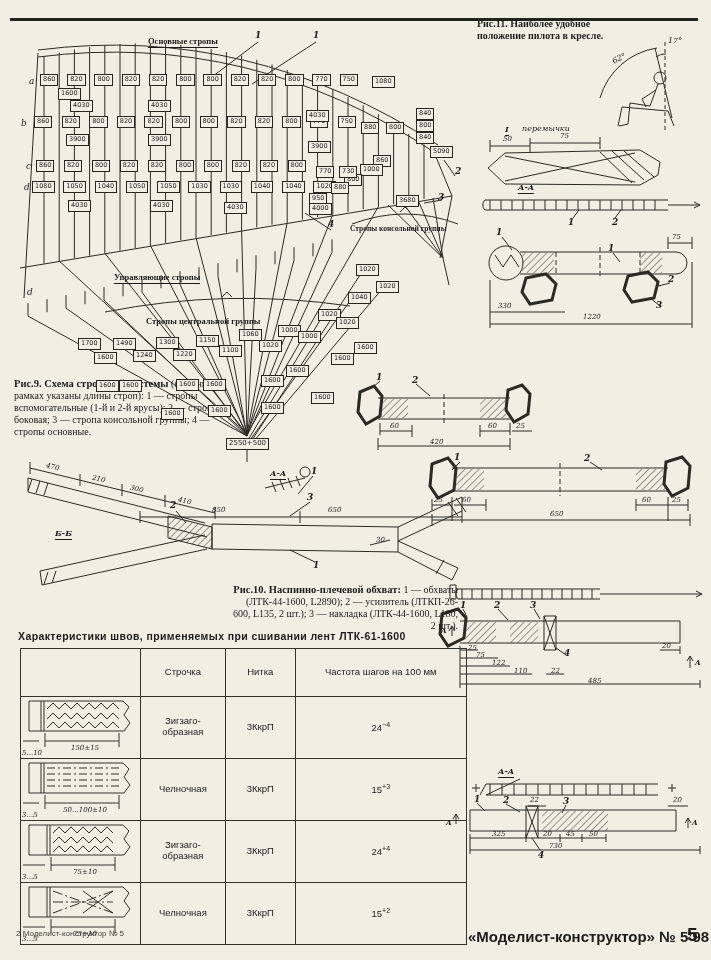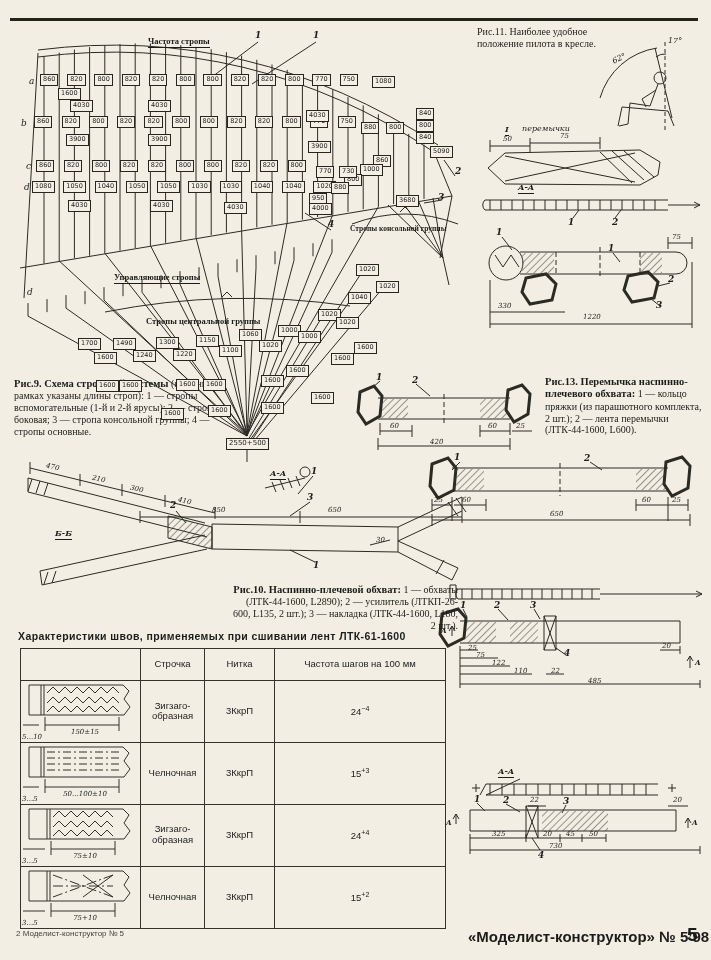--- a/index.html
+++ b/index.html
@@ -22,21 +22,21 @@
   .dim{position:absolute;z-index:4;font:italic 7px "DejaVu Serif",serif;white-space:nowrap}
   .sec{position:absolute;z-index:4;font:italic bold 8px "DejaVu Serif",serif;border-bottom:1px solid #1c1c1a;padding-bottom:1px}
   .rot13{transform:rotate(13deg)}.rotm25{transform:rotate(-25deg)}
   
   .cap{position:absolute;z-index:2;font:10px/1.18 "Liberation Serif",serif;text-align:left}
   .cap b{font-size:10.5px}
   
   .ttitle{position:absolute;z-index:2;font:bold 10.5px "Liberation Sans",sans-serif;letter-spacing:.4px}
   table.seams{position:absolute;left:20px;top:648px;z-index:2;border-collapse:collapse;table-layout:fixed}
   table.seams td,table.seams th{border:1.5px solid #33332c;font:9.5px/1.15 "Liberation Sans",sans-serif;
-       text-align:center;vertical-align:middle;padding:2px;position:relative;color:#222}
+       text-align:center;vertical-align:middle;padding:18px;position:relative;color:#222}
   .skcell{padding:0 !important}
   .sk{position:relative;width:118px;height:100%}
   .skl{position:absolute;left:1px;bottom:1px;font:italic 7px "DejaVu Serif",serif}
   .skw{position:absolute;left:34px;bottom:6px;width:60px;text-align:center;font:italic 7px "DejaVu Serif",serif}
   sup{font-size:7px}
   
   .ft-l{position:absolute;z-index:2;font:8px "Liberation Sans",sans-serif;color:#44443c}
   .ft-r{position:absolute;z-index:2;font:bold 15px "Liberation Sans",sans-serif}
   .ft-p{position:absolute;z-index:2;font:bold 19px "Liberation Sans",sans-serif}
   .toprule{position:absolute;left:10px;top:18px;width:688px;height:3px;background:#23231e;z-index:2}
@@ -276,21 +276,21 @@
       <line x1="586" y1="784" x2="586" y2="795" stroke="#2b2b24" stroke-width="1"></line>
       <line x1="598" y1="784" x2="598" y2="795" stroke="#2b2b24" stroke-width="1"></line>
       <line x1="610" y1="784" x2="610" y2="795" stroke="#2b2b24" stroke-width="1"></line>
       <line x1="622" y1="784" x2="622" y2="795" stroke="#2b2b24" stroke-width="1"></line>
       <line x1="634" y1="784" x2="634" y2="795" stroke="#2b2b24" stroke-width="1"></line>
       <line x1="646" y1="784" x2="646" y2="795" stroke="#2b2b24" stroke-width="1"></line>
     </svg>
 
 <div class="toprule"></div>
 
-<div class="glabel und ov" style="left:148px;top:36px">Частота стропы</div>
+<div class="glabel und ov" style="left:148px;top:36px">Основные стропы</div>
 <span class="pl" style="left:255px;top:30px">1</span>
 <span class="pl" style="left:313px;top:30px">1</span>
 <span class="pl" style="left:455px;top:166px">2</span>
 <span class="pl" style="left:438px;top:192px">3</span>
 <span class="pl" style="left:328px;top:219px">4</span>
 
 <span class="rletter" style="left:29px;top:76px">a</span>
 <span class="rletter" style="left:21px;top:118px">b</span>
 <span class="rletter" style="left:26px;top:161px">c</span>
 <span class="rletter" style="left:24px;top:182px">d</span>
@@ -437,21 +437,21 @@
 <span class="sec" style="left:55px;top:528px">Б-Б</span>
 <span class="pl" style="left:311px;top:466px">1</span>
 <span class="pl" style="left:307px;top:492px">3</span>
 <span class="pl" style="left:170px;top:500px">2</span>
 <span class="pl" style="left:313px;top:560px">1</span>
 <div class="cap" style="left:232px;top:584px;width:226px;text-align:right">
   <b>Рис.10. Наспинно-плечевой обхват:</b>
   <span>1 — обхваты (ЛТК-44-1600, L2890); 2 — усилитель (ЛТКП-26-600, L135, 2 шт.); 3 — накладка (ЛТК-44-1600, L180, 2 шт.).</span>
 </div>
 
-<div class="cap" style="left:477px;top:26px;width:155px;font-weight:normal">Рис.11. Наиболее удобное положение пилота в кресле.</div>
+<div class="cap" style="left:477px;top:18px;width:155px;font-weight:bold">Рис.11. Наиболее удобное положение пилота в кресле.</div>
 <span class="dim" style="left:668px;top:36px;font-size:8px">17°</span>
 <span class="dim rotm25" style="left:612px;top:54px;font-size:8px">62°</span>
 <span class="sec" style="left:505px;top:124px">I</span>
 <span class="dim" style="left:522px;top:124px;font-size:8px">перемычки</span>
 <span class="dim" style="left:503px;top:135px">50</span>
 <span class="dim" style="left:560px;top:132px">75</span>
 <span class="sec" style="left:518px;top:182px">А-А</span>
 <span class="pl" style="left:568px;top:217px">1</span>
 <span class="pl" style="left:612px;top:217px">2</span>
 
@@ -462,24 +462,20 @@
 <span class="dim" style="left:498px;top:302px">330</span>
 <span class="dim" style="left:583px;top:313px">1220</span>
 <span class="dim" style="left:672px;top:233px">75</span>
 
 <span class="pl" style="left:376px;top:372px">1</span>
 <span class="pl" style="left:412px;top:375px">2</span>
 <span class="dim" style="left:390px;top:422px">60</span>
 <span class="dim" style="left:430px;top:438px">420</span>
 <span class="dim" style="left:488px;top:422px">60</span>
 <span class="dim" style="left:516px;top:422px">25</span>
-<div class="cap" style="left:545px;top:376px;width:162px">
-  <b>Рис.13. Перемычка наспинно-плечевого обхвата:</b>
-  <span>1 — кольцо пряжки (из парашютного комплекта, 2 шт.); 2 — лента перемычки (ЛТК-44-1600, L600).</span>
-</div>
 
 <span class="pl" style="left:454px;top:452px">1</span>
 <span class="pl" style="left:584px;top:453px">2</span>
 <span class="dim" style="left:434px;top:496px">25</span>
 <span class="dim" style="left:462px;top:496px">60</span>
 <span class="dim" style="left:550px;top:510px">650</span>
 <span class="dim" style="left:642px;top:496px">60</span>
 <span class="dim" style="left:672px;top:496px">25</span>
 
 <span class="pl" style="left:460px;top:600px">1</span>

